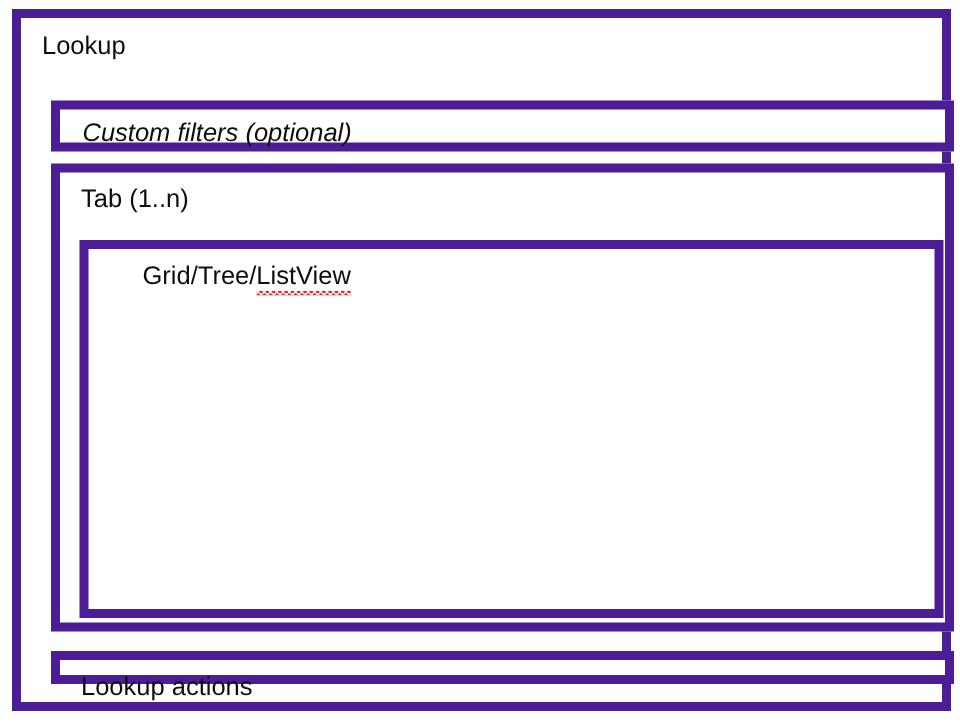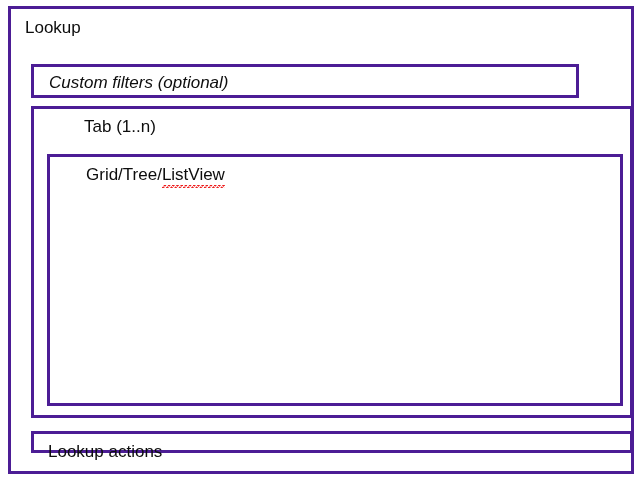--- a/index.html
+++ b/index.html
@@ -20,21 +20,21 @@
     width: 640px;
     height: 484px;
     background: #ffffff;
   }
 
   
   .box {
     position: absolute;
     box-sizing: border-box;
     background: #ffffff;
-    border: 3px solid #4c1d95;
+    border: 6px solid #4c1d95;
   }
 
   .box-label {
     position: absolute;
     color: #0d0d0d;
     font-size: 17px;
     line-height: 20px;
     white-space: nowrap;
   }
 
@@ -47,40 +47,39 @@
   }
   #lookup-title {
     left: 14px;
     top: 9px;
   }
 
   
   #custom-filters-box {
     left: 20px;
     top: 55px;
-    width: 548px;
+    width: 602px;
     height: 34px;
   }
   #custom-filters-label {
     left: 15px;
     top: 6px;
     font-style: italic;
   }
 
   
   #tab-panel-box {
     left: 20px;
     top: 97px;
     width: 602px;
     height: 312px;
   }
   #tab-panel-label {
     left: 14px;
     top: 8px;
-    margin-left: 36px;
   }
 
   
   #grid-view-box {
     left: 13px;
     top: 45px;
     width: 576px;
     height: 252px;
   }
   #grid-view-label {

